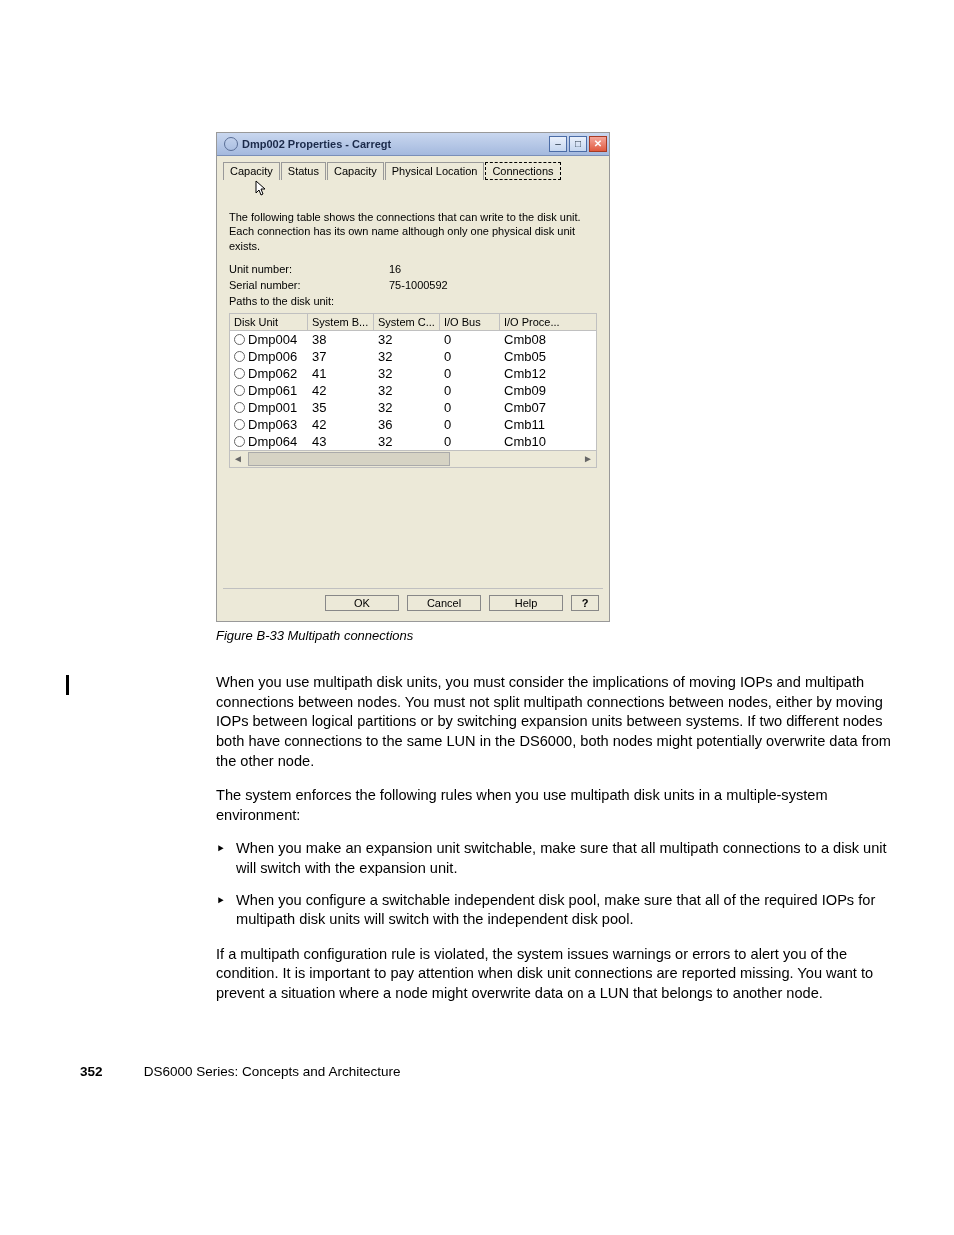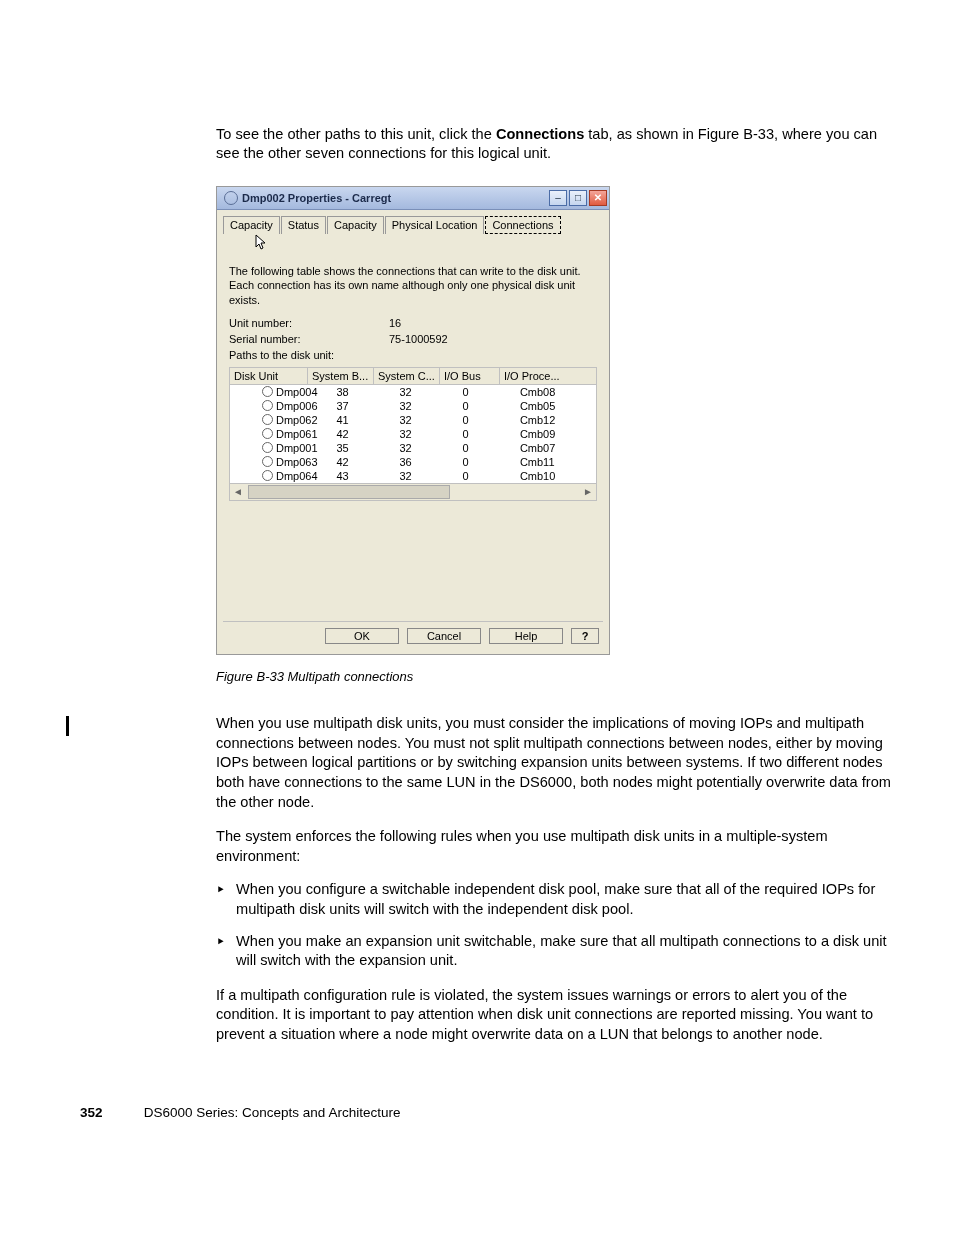--- a/index.html
+++ b/index.html
@@ -130,21 +130,21 @@
     padding: 2px 4px;
     border-right: 1px solid #c0c0c0;
     font-size: 11px;
     box-sizing: border-box;
   }
   .col-disk { width: 78px; }
   .col-b { width: 66px; }
   .col-c { width: 66px; }
   .col-bus { width: 60px; }
   .col-proc { width: 84px; border-right: none; }
-  .trow { display: flex; font-size: 11px; padding-left: 28px; }
+  .trow { display: flex; font-size: 13px; }
   .td { padding: 1px 4px; box-sizing: border-box; }
   .td.col-disk { display: flex; align-items: center; gap: 3px; }
   .disk-icon {
     width: 11px; height: 11px;
     border: 1px solid #666;
     border-radius: 50%;
     box-sizing: border-box;
     flex: 0 0 auto;
   }
   .hscroll {
@@ -178,21 +178,21 @@
     border: 1px solid #888;
     background: #ece9d8;
     font-size: 11px;
     text-align: center;
   }
   .dlg-btn.q { min-width: 16px; padding: 1px 5px; font-weight: bold; }
   .figure-caption {
     margin-left: 136px;
     font-style: italic;
     font-size: 13px;
-    margin-top: 14px;
+    margin-top: 6px;
     margin-bottom: 30px;
   }
   h2.section {
     font-size: 19px;
     font-weight: bold;
     margin: 0 0 14px 20px;
   }
   ul.bullets { margin: 0 0 14px 136px; padding-left: 20px; list-style: none; }
   ul.bullets li {
     position: relative;
@@ -214,23 +214,20 @@
     margin-top: 60px;
     font-size: 13.5px;
   }
   .footer .pn { font-weight: bold; display: inline-block; width: 60px; }
 </style>
 </head>
 <body>
 
 <div class="page">
 
-  <p class="body-text">
-    <span>To see the other paths to this unit, click the </span><strong>Connections</strong><span> tab, as shown in Figure B-33, where you can see the other seven connections for this logical unit.</span>
-  </p>
 
   <div class="figure-frame">
     <div class="titlebar">
       <span class="title-icon"></span>
       <span class="title-text">Dmp002 Properties - Carregt</span>
       <div class="win-btns">
         <div class="win-btn">–</div>
         <div class="win-btn">□</div>
         <div class="win-btn close">✕</div>
       </div>
@@ -365,22 +362,22 @@
 
 
   <div class="changebar-container">
     <div class="changebar small" style="top:2px;"></div>
     <p class="body-text">When you use multipath disk units, you must consider the implications of moving IOPs and multipath connections between nodes. You must not split multipath connections between nodes, either by moving IOPs between logical partitions or by switching expansion units between systems. If two different nodes both have connections to the same LUN in the DS6000, both nodes might potentially overwrite data from the other node.</p>
   </div>
 
   <p class="body-text">The system enforces the following rules when you use multipath disk units in a multiple-system environment:</p>
 
   <ul class="bullets">
+    <li>When you make an expansion unit switchable, make sure that all multipath connections to a disk unit will switch with the expansion unit.</li>
     <li>When you configure a switchable independent disk pool, make sure that all of the required IOPs for multipath disk units will switch with the independent disk pool.</li>
-    <li>When you make an expansion unit switchable, make sure that all multipath connections to a disk unit will switch with the expansion unit.</li>
   </ul>
 
   <p class="body-text">If a multipath configuration rule is violated, the system issues warnings or errors to alert you of the condition. It is important to pay attention when disk unit connections are reported missing. You want to prevent a situation where a node might overwrite data on a LUN that belongs to another node.</p>
 
   <div class="footer">
     <span class="pn">352</span>
     <span>DS6000 Series: Concepts and Architecture</span>
   </div>
 
 </div>

